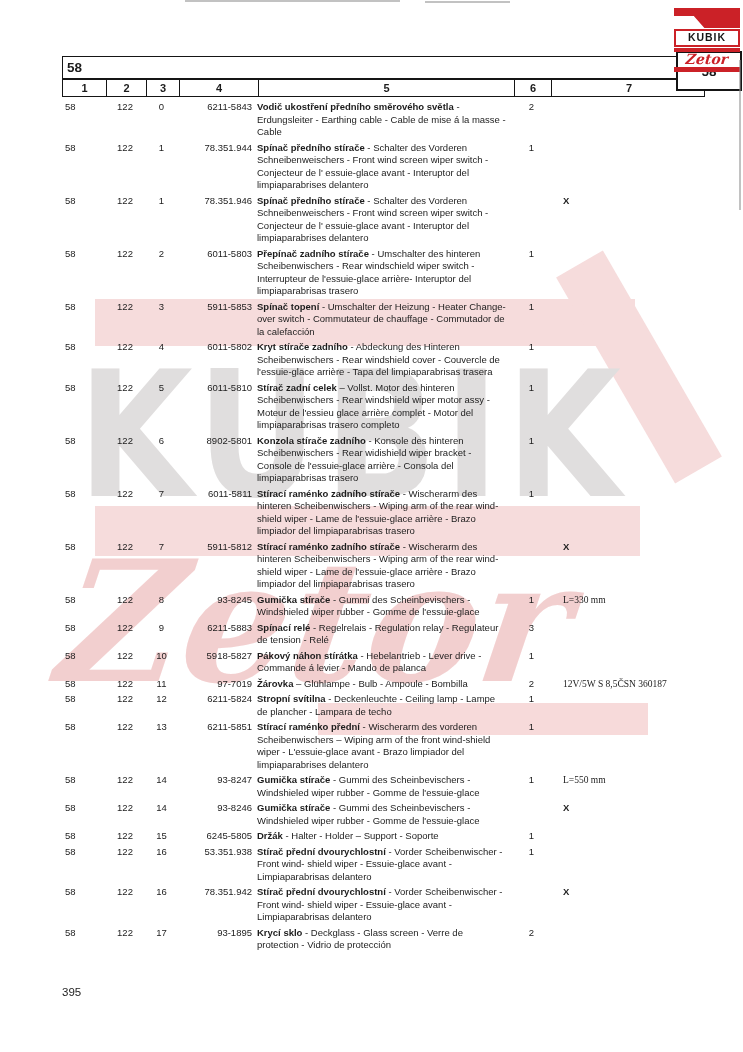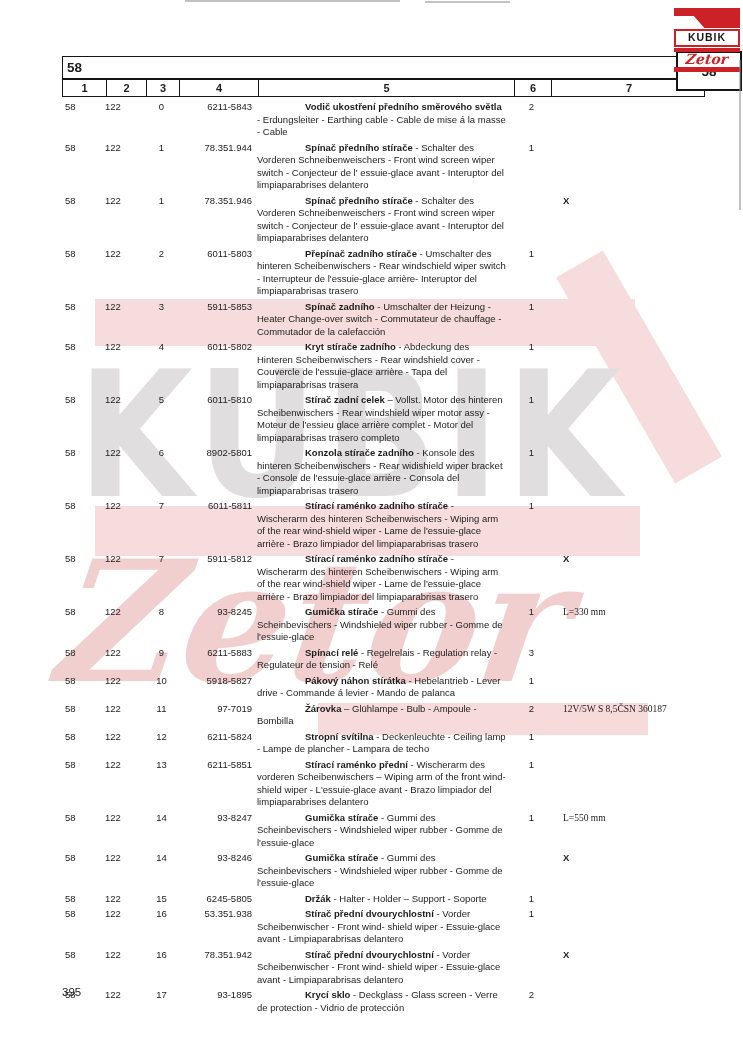--- a/index.html
+++ b/index.html
@@ -66,25 +66,25 @@
     background:transparent;
   }
   .hcell + .hcell{border-left:1.8px solid #151515;}
 
   
   .tbody{margin-top:4px;}
   .trow{display:grid;grid-template-columns:43px 40px 33px 79px 256px 37px 155px;
     margin-bottom:3px;font-size:9.5px;line-height:12.5px;}
   .c{white-space:normal;}
   .c1{padding-left:3px;}
-  .c2{}
+  .c2{text-align:center;}
   .c3{text-align:center;}
   .c4{text-align:right;padding-right:5px;}
   .c5{padding-right:6px;}
-  .c5 .nm{font-weight:bold;margin-left:48px;}
+  .c5 .nm{font-weight:bold;}
   .c6{text-align:center;}
   .c7{padding-left:13px;font-weight:bold;}
   .c7.plain{font-weight:normal;font-family:Liberation Serif, serif;}
 
   .pagenum{
     position:absolute;left:62px;top:986px;width:643px;text-align:left;
     font-size:11.5px;z-index:1;color:#222;
   }
 </style>
 </head>
@@ -168,21 +168,21 @@
     <div class="c c5"><span class="nm">Přepínač zadního stírače</span> <span>- Umschalter des hinteren Scheibenwischers - Rear windschield wiper switch - Interrupteur de l'essuie-glace arrière- Interuptor del limpiaparabrisas trasero</span></div>
     <div class="c c6">1</div>
     <div class="c c7"></div>
   </div>
 
   <div class="trow">
     <div class="c c1">58</div>
     <div class="c c2">122</div>
     <div class="c c3">3</div>
     <div class="c c4">5911-5853</div>
-    <div class="c c5"><span class="nm">Spínač zadního</span> <span>- Umschalter der Heizung - Heater Change-over switch - Commutateur de chauffage - Commutador de la calefacción</span></div>
+    <div class="c c5"><span class="nm">Spínač topení</span> <span>- Umschalter der Heizung - Heater Change-over switch - Commutateur de chauffage - Commutador de la calefacción</span></div>
     <div class="c c6">1</div>
     <div class="c c7"></div>
   </div>
 
   <div class="trow">
     <div class="c c1">58</div>
     <div class="c c2">122</div>
     <div class="c c3">4</div>
     <div class="c c4">6011-5802</div>
     <div class="c c5"><span class="nm">Kryt stírače zadního</span> <span>- Abdeckung des Hinteren Scheibenwischers - Rear windshield cover - Couvercle de l'essuie-glace arrière - Tapa del limpiaparabrisas trasera</span></div>

